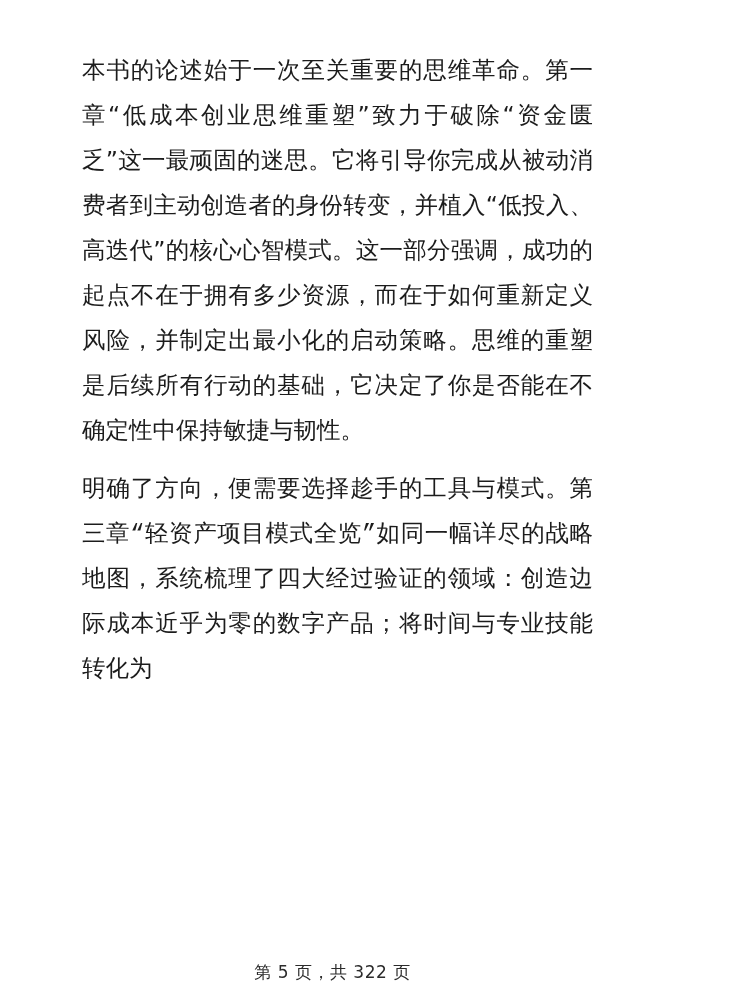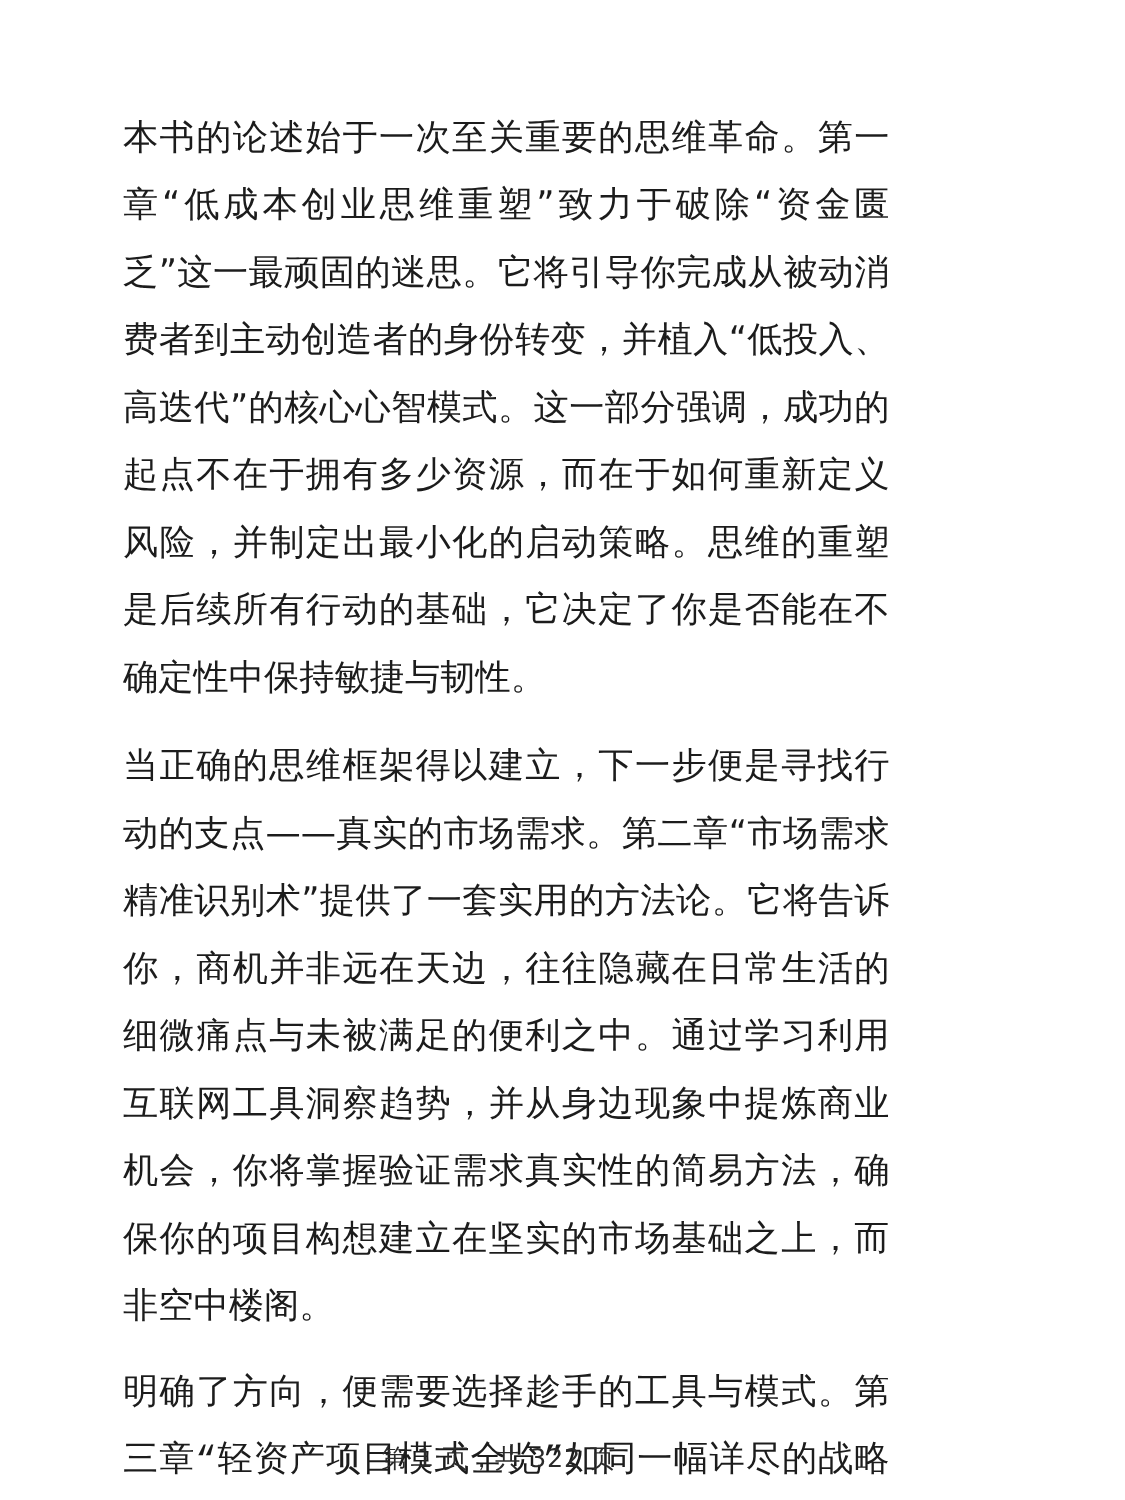--- a/index.html
+++ b/index.html
@@ -12,21 +12,21 @@
     background: #ffffff;
     font-family: "Liberation Serif", "DejaVu Serif", serif;
     color: #1a1a1a;
     overflow: hidden;
   }
   .page {
     position: relative;
     width: 665px;
     height: 1000px;
     box-sizing: border-box;
-    padding: 69px 72px 0 82px;
+    padding: 48px 72px 0 82px;
     background: #ffffff;
   }
   .body-text {
     font-family: "DejaVu Sans", "Liberation Sans", sans-serif;
     font-size: 23.5px;
     line-height: 45px;
     text-align: justify;
     text-justify: inter-character;
     color: #1c1c1c;
     letter-spacing: 0px;
@@ -50,17 +50,16 @@
     color: #2b2b2b;
     letter-spacing: 0.5px;
   }
 </style>
 </head>
 <body>
 
 <div class="page">
   <div class="body-text">
     <p class="para">本书的论述始于一次至关重要的思维革命。第一章“低成本创业思维重塑”致力于破除“资金匮乏”这一最顽固的迷思。它将引导你完成从被动消费者到主动创造者的身份转变，并植入“低投入、高迭代”的核心心智模式。这一部分强调，成功的起点不在于拥有多少资源，而在于如何重新定义风险，并制定出最小化的启动策略。思维的重塑是后续所有行动的基础，它决定了你是否能在不确定性中保持敏捷与韧性。</p>
-    <p class="para">当正确的思维框架得以建立，下一步便是寻找行动的支点——真实的市场需求。第二章“市场需求精准识别术”提供了一套实用的方法论。它将告诉你，商机并非远在天边，往往隐藏在日常生活的细微痛点与未被满足的便利之中。通过学习利用互联网工具洞察趋势，并从身边现象中提炼商业机会，你将掌握验证需求真实性的简易方法，确保你的项目构想建立在坚实的市场基础之上，而非空中楼阁。</p>
     <p class="para">明确了方向，便需要选择趁手的工具与模式。第三章“轻资产项目模式全览”如同一幅详尽的战略地图，系统梳理了四大经过验证的领域：创造边际成本近乎为零的数字产品；将时间与专业技能转化为</p>
   </div>
-  <div class="footer">第 1 页，共 322 页</div>
+  <div class="footer">第 5 页，共 322 页</div>
 </div>
 
 </body></html>

